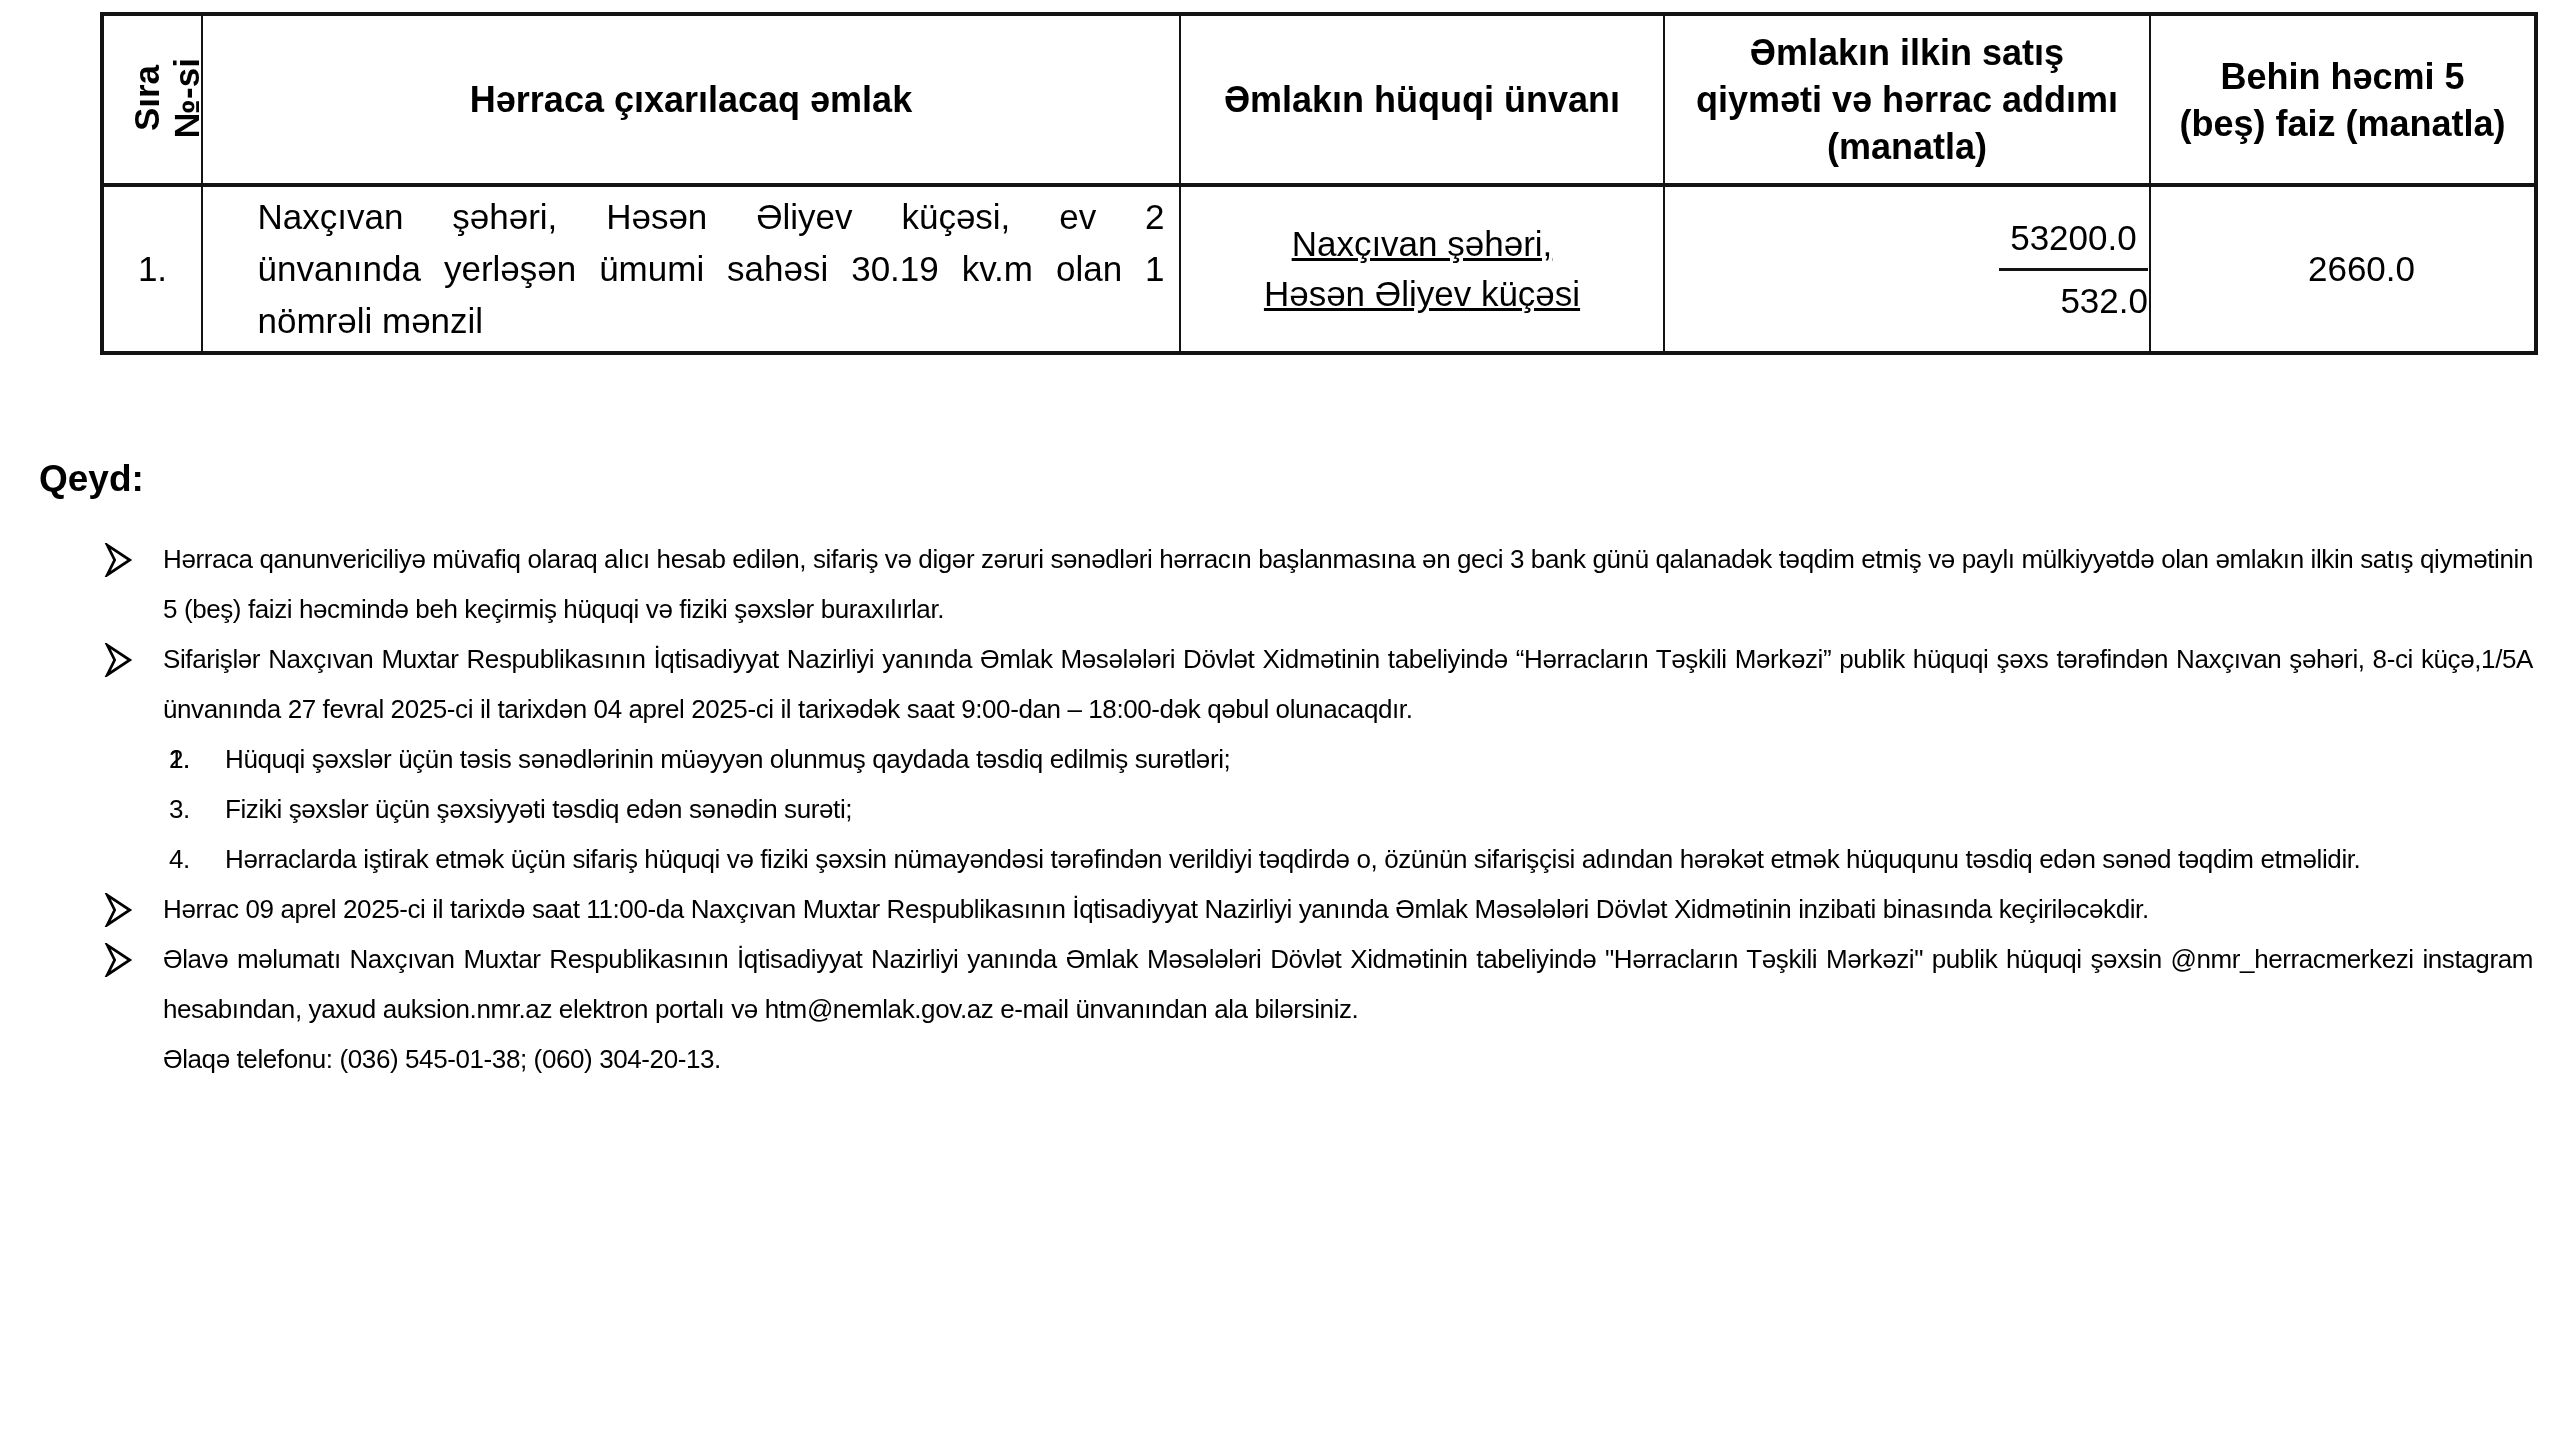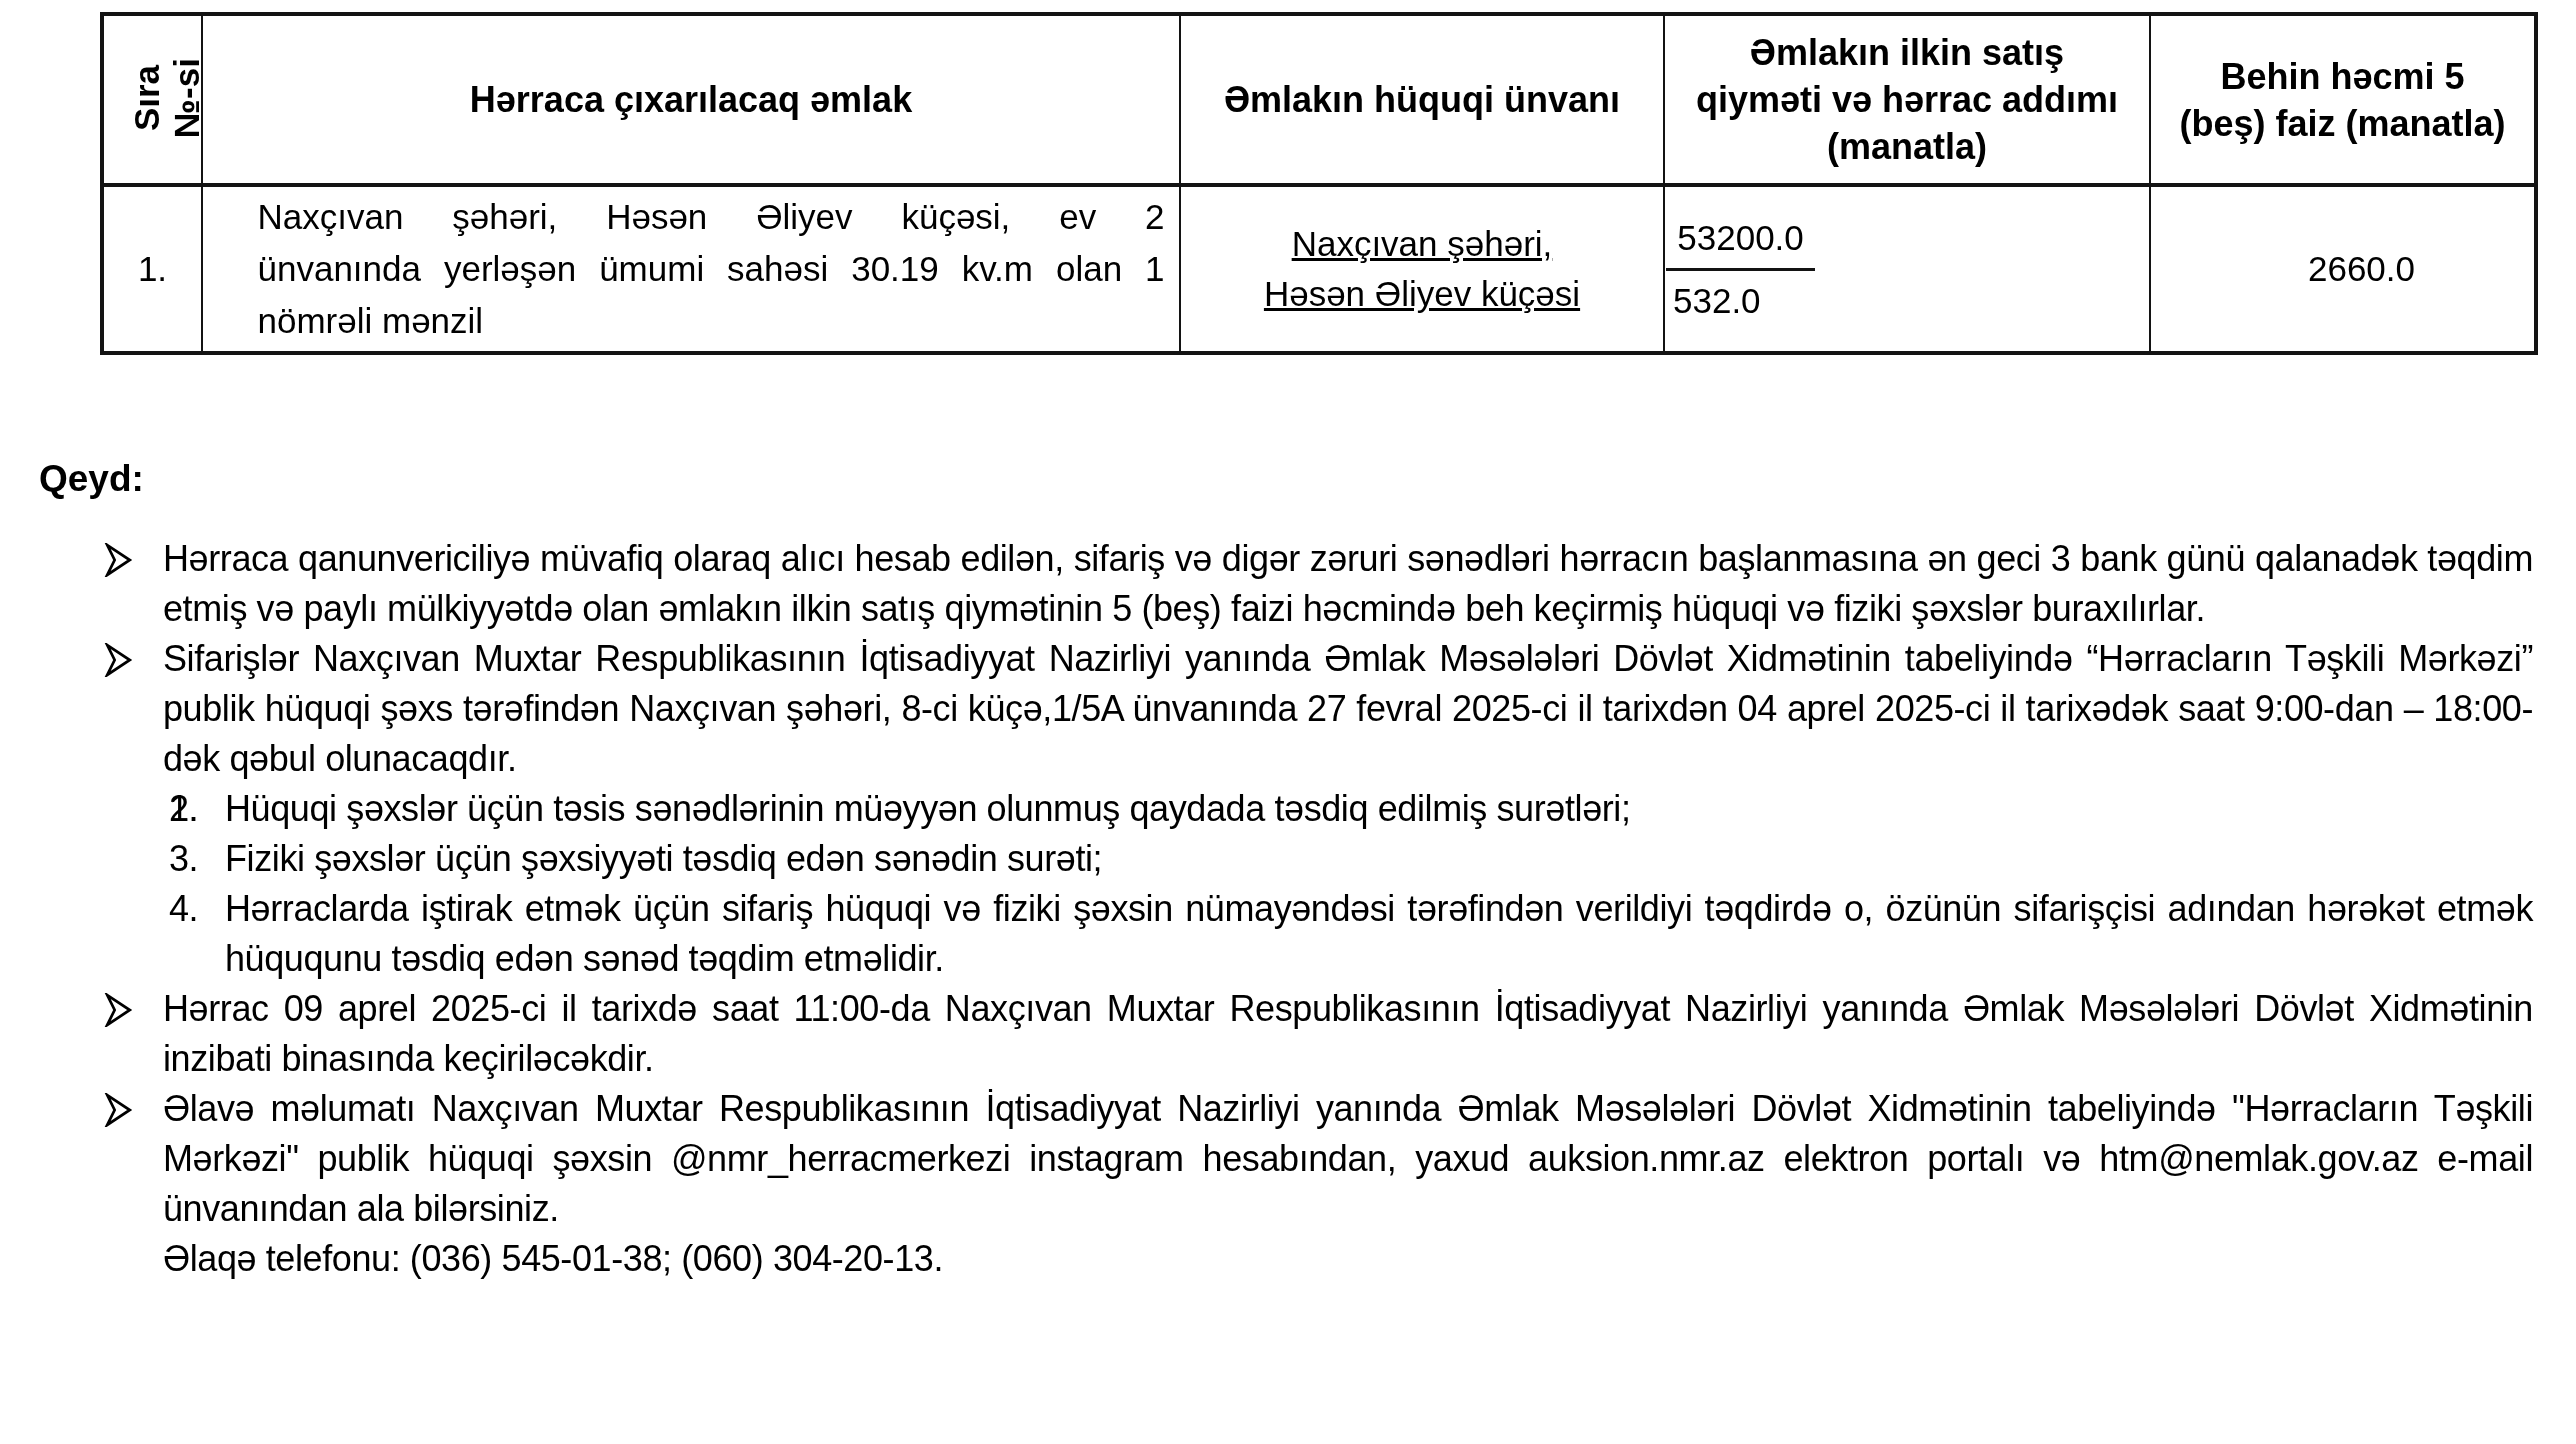--- a/index.html
+++ b/index.html
@@ -34,30 +34,30 @@
     display:inline-block;
     transform:rotate(-90deg);
     font-weight:bold;font-size:35px;line-height:40px;
     text-align:center;white-space:nowrap;
   }
   td.no-cell{text-align:center;font-size:35px;}
   td.prop-cell{padding:0 14.5px;font-size:35px;line-height:52px;text-align:justify;}
   .jline{display:block;text-align:justify;text-align-last:justify;margin-left:40px;}
   .jline.last{text-align-last:left;}
   td.addr-cell{text-align:center;font-size:35px;line-height:50px;text-decoration:underline;}
-  td.price-cell{text-align:left;font-size:35px;line-height:45px;}
+  td.price-cell{text-align:right;font-size:35px;line-height:45px;}
   .price-top{display:inline-block;border-bottom:3.2px solid #131313;padding:0 11.3px 8px;}
   .price-bottom{display:block;margin-top:6.5px;padding-left:7px;}
   td.dep-cell{text-align:center;font-size:35px;padding-left:39px;}
 
   
   .qeyd{position:absolute;left:39px;top:458px;font-weight:bold;font-size:37px;}
   .notes{
     position:absolute;left:102px;top:534px;width:2431px;
-    font-size:36px;line-height:50px;letter-spacing:-0.4px;
+    font-size:26px;line-height:50px;letter-spacing:-0.4px;
   }
   .bullet{position:relative;padding-left:61px;text-align:justify;}
   .bullet .arrow{position:absolute;left:1.6px;top:9px;}
   .subitem{position:relative;padding-left:123px;text-align:justify;}
   .subitem .num{position:absolute;left:67px;}
   .plainline{padding-left:61px;text-align:left;}
 </style>
 </head>
 <body>
 

